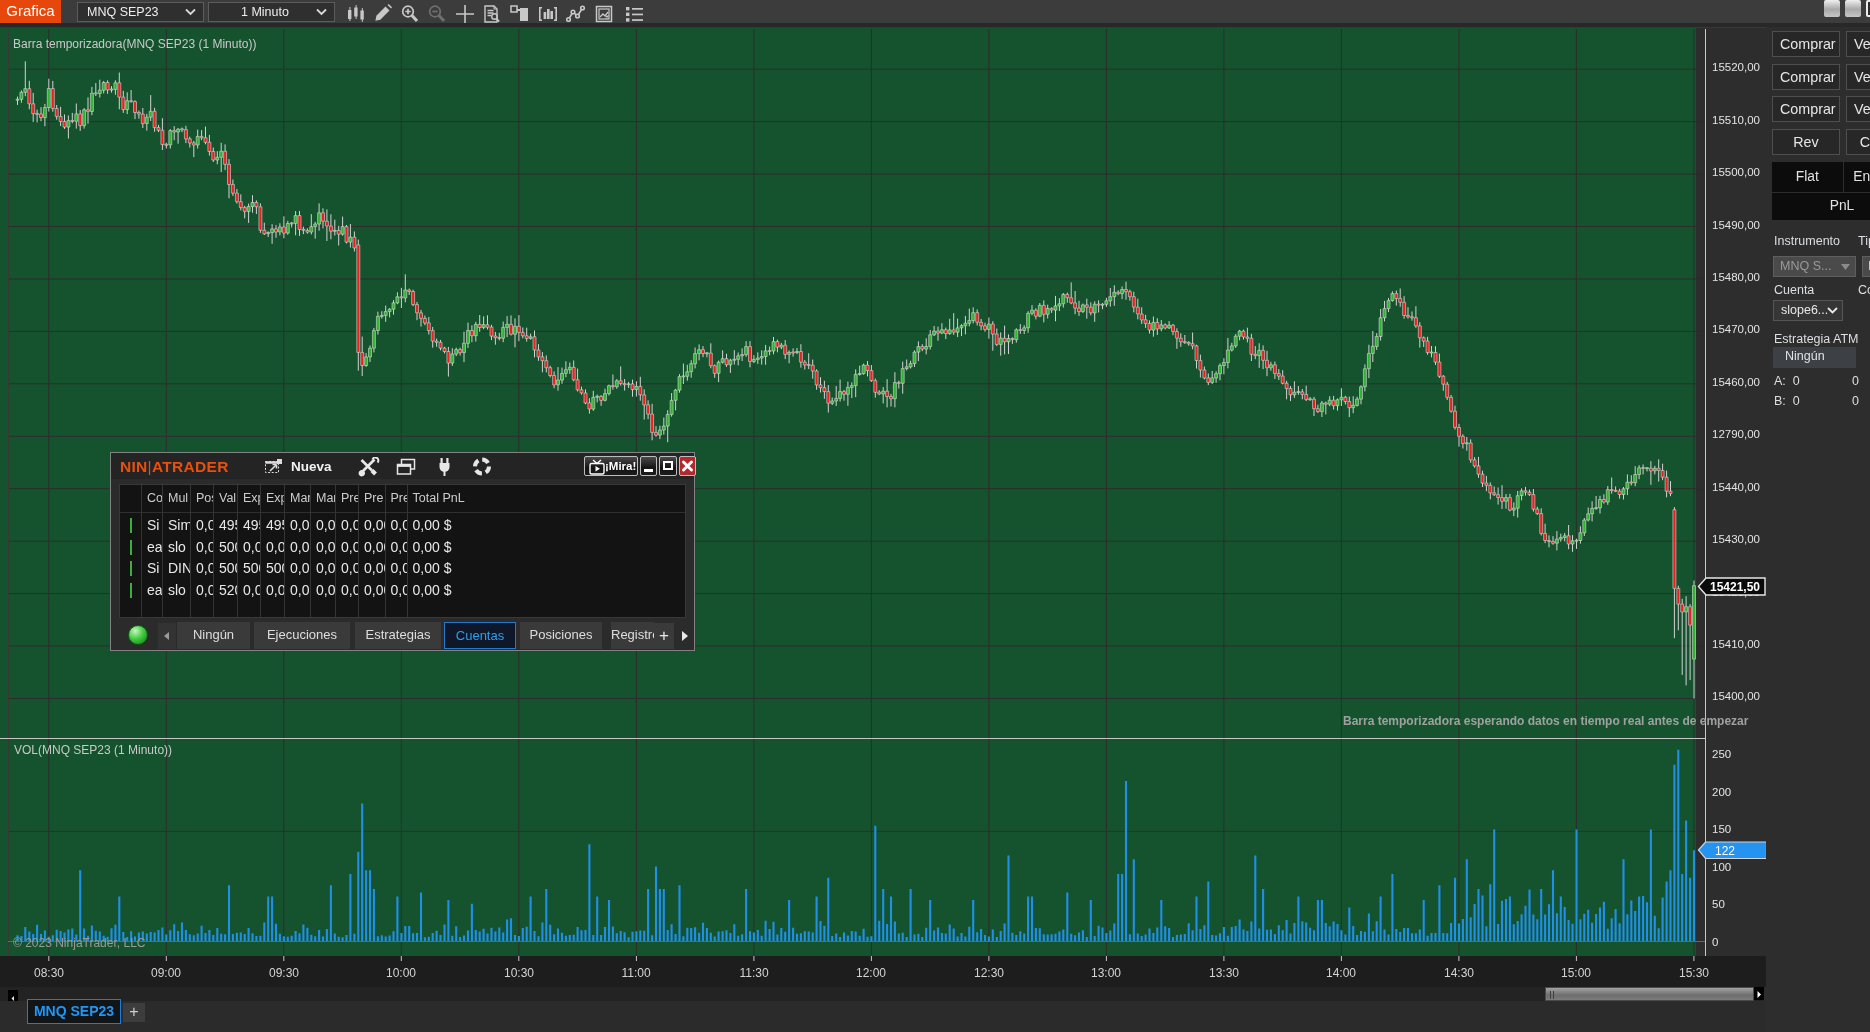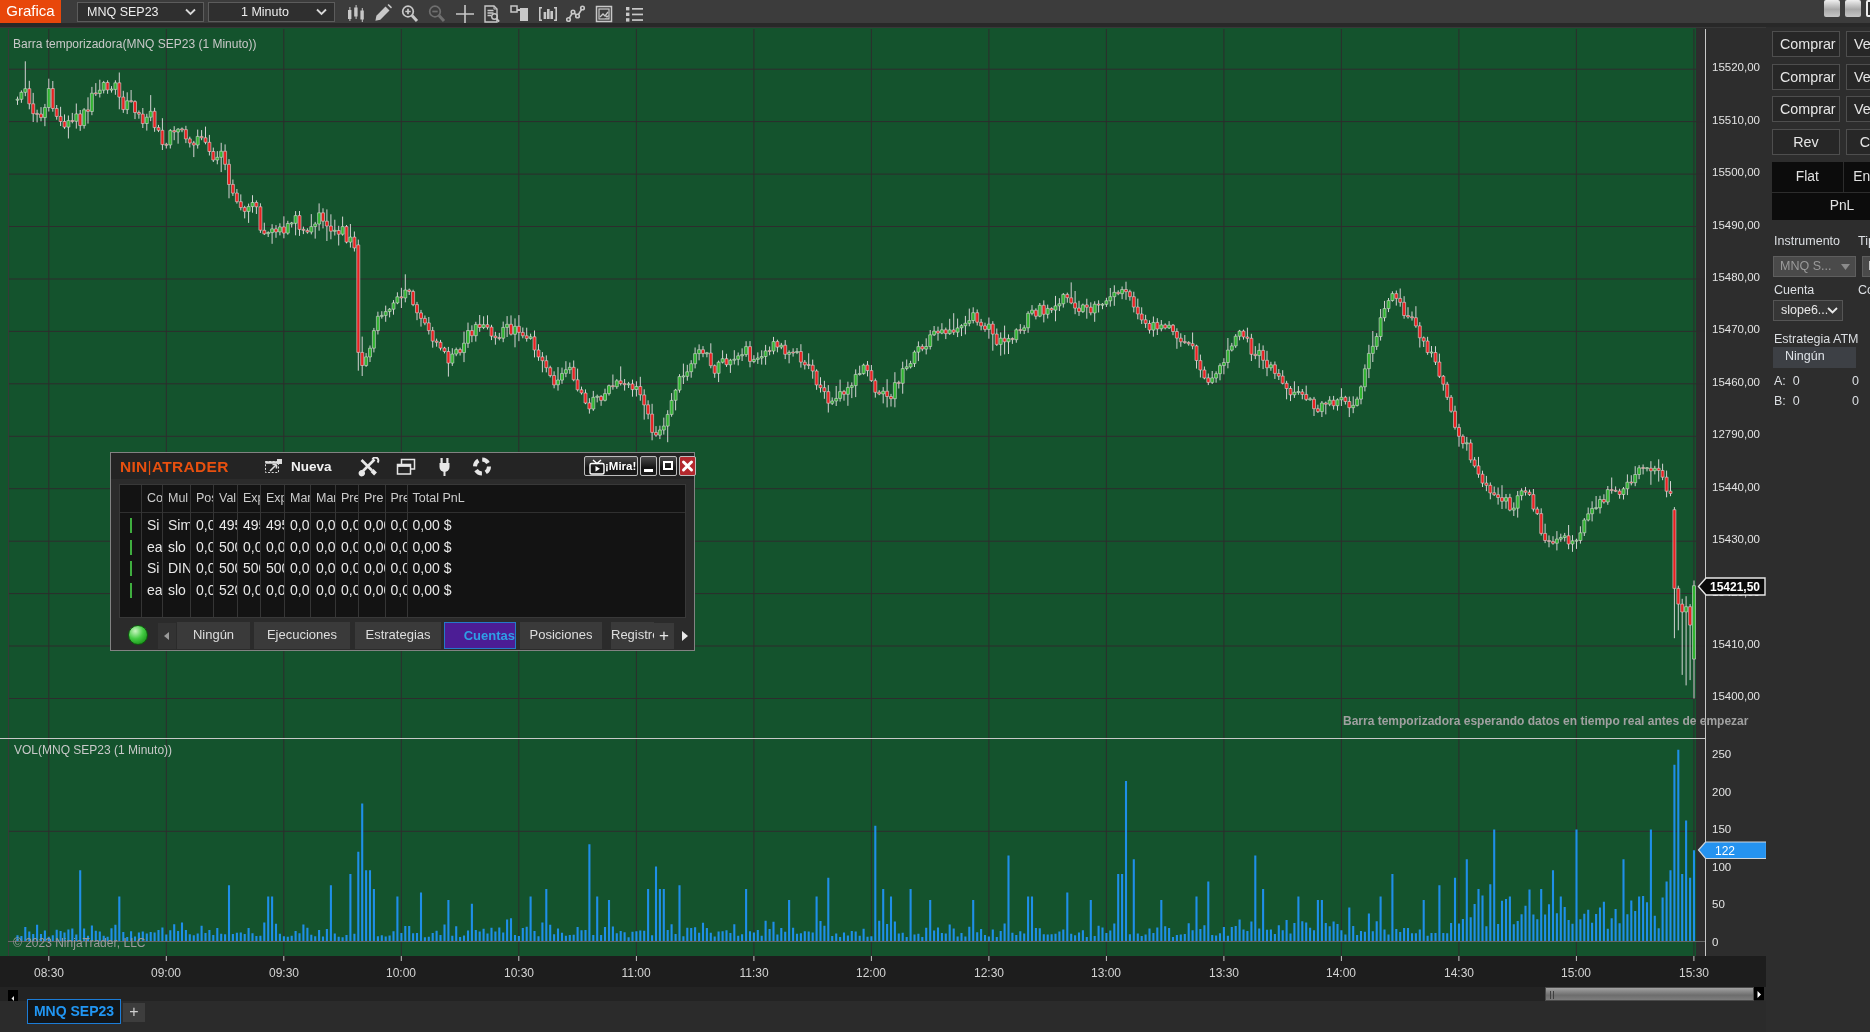--- a/index.html
+++ b/index.html
@@ -54,21 +54,21 @@
   border:1px solid #383838; }
 .hcell { position:absolute; top:0; height:27px; color:#cccccc; font-size:12.5px; line-height:26px;
   padding-left:6px; overflow:hidden; }
 .cell { position:absolute; height:21px; color:#e8e8e8; font-size:14px; line-height:20px;
   padding-left:6px; overflow:hidden; white-space:nowrap; }
 .colsep { position:absolute; top:0; width:1px; height:132px; background:#353535; }
 .gbar { position:absolute; left:10px; width:2px; height:15px; background:#3fae3f; }
 #wtabs { position:absolute; left:0; top:169px; width:583px; height:28px; }
 .wtab { position:absolute; top:0; height:27px; background:#3a3a3a; color:#dedede; font-size:13px;
   text-align:center; line-height:26px; overflow:hidden; }
-.wtab.act { background:#4c1d95; color:#2e9fe6; border:1px solid #2579c8; font-weight:bold;text-align:right; }
+.wtab.act { background:#0f172a; color:#2e9fe6; border:1px solid #2579c8; font-weight:normal; }
 #led { position:absolute; left:17px; top:3px; width:20px; height:20px; border-radius:50%;
   background:radial-gradient(circle at 35% 28%, #c8f5c0, #44cc44 45%, #1d991d 80%, #157715);
   border:1px solid #0d5d0d; }
 </style>
 </head>
 <body>
 <div id="chartline"></div>
 <div id="chart">
   <svg width="1706" height="929" style="position:absolute;left:0;top:0">
     <path stroke="#2d2d2d" stroke-width="1" d="M48.8 1V928M166.3 1V928M283.8 1V928M401.3 1V928M518.8 1V928M636.4 1V928M753.9 1V928M871.4 1V928M988.9 1V928M1106.4 1V928M1223.9 1V928M1341.4 1V928M1458.9 1V928M1576.4 1V928M1693.9 1V928"></path>

